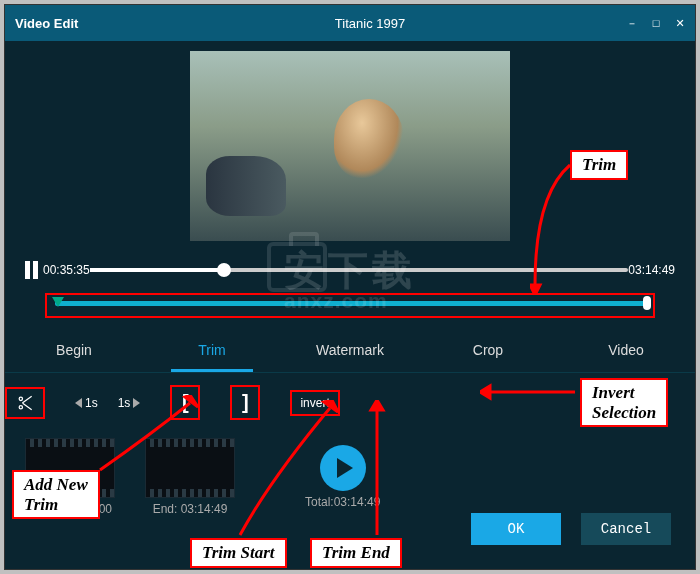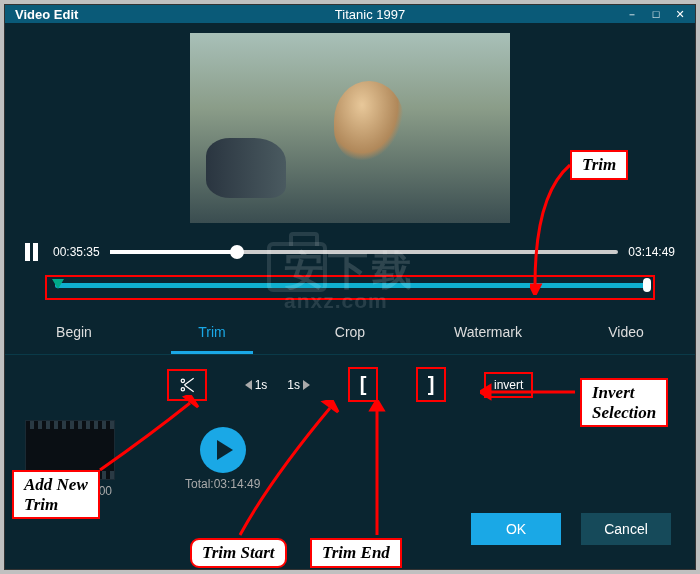--- a/index.html
+++ b/index.html
@@ -11,21 +11,21 @@
     position: relative;
     overflow: hidden;
   }
   .window {
     position: absolute;
     top: 4px; left: 4px; right: 4px; bottom: 4px;
     background: #0a2530;
     border: 1px solid #333;
   }
   .titlebar {
-    height: 18px;
+    height: 36px;
     background: #0a5a78;
     display: flex;
     align-items: center;
     color: #fff;
     font-size: 13px;
     padding: 0 10px;
     position: relative;
   }
   .titlebar .app-name { font-weight: bold; }
   .titlebar .file-title {
@@ -75,21 +75,20 @@
     left:5%; top:55%;
     width:80px; height:60px;
     background: linear-gradient(90deg, #2a3540, #4a5a60);
     border-radius: 30% 40% 20% 30%;
   }
   .playback-row {
     margin-top: 20px;
     padding: 0 20px;
     display: flex;
     align-items: center;
-    gap: 10px;
     color: #fff;
     font-size: 12px;
   }
   .play-pause {
     width: 18px; height: 18px;
     display: flex; gap: 3px;
   }
   .play-pause span {
     width: 5px; height: 18px; background: #fff;
   }
@@ -159,22 +158,21 @@
     content:"";
     position:absolute;
     bottom:0; left: 20%; right:20%;
     height: 3px;
     background: #1aa8e6;
   }
   .tools-row {
     padding: 12px 0;
     display: flex;
     align-items: center;
-    justify-content: center;
-    gap: 38px;
+    gap: 30px;
     color: #fff;
     font-size: 12px;
   }
   .tool-box {
     border: 2px solid #f00;
     padding: 4px 8px;
     display: flex;
     align-items: center;
     justify-content: center;
     min-width: 30px;
@@ -225,20 +223,21 @@
     border-bottom:10px solid transparent;
     border-left:16px solid #0a2530;
     margin-left: 4px;
   }
   .buttons-row {
     position: absolute;
     right: 24px;
     bottom: 24px;
     display: flex;
     gap: 20px;
+    font-family: Liberation Mono, monospace;
   }
   .btn {
     width: 90px;
     padding: 8px 0;
     text-align: center;
     color: #fff;
     font-size: 14px;
     cursor: pointer;
   }
   .btn-ok { background: #1aa8e6; }
@@ -332,22 +331,22 @@
   <div class="trim-bar-wrap">
     <div class="trim-bar">
       <div class="trim-handle-l"></div>
       <div class="trim-handle-r"></div>
     </div>
   </div>
 
   <div class="tabs-row">
     <div class="tab">Begin</div>
     <div class="tab active">Trim</div>
+    <div class="tab">Watermark</div>
     <div class="tab">Crop</div>
-    <div class="tab">Watermark</div>
     <div class="tab">Video</div>
   </div>
 
   <div class="tools-row">
     <div class="tool-box scissors">
       <svg viewBox="0 0 24 24">
           <path d="M7 5a2 2 0 1 1 0 4 2 2 0 0 1 0-4zm0 10a2 2 0 1 1 0 4 2 2 0 0 1 0-4zm1.8-3L20 4m-11.2 8L20 20" stroke="#fff" stroke-width="1.5" fill="none"></path>
         </svg>
     </div>
     <div class="step-group">
@@ -367,20 +366,24 @@
         <span class="bracket">]</span>
       </div>
     <div class="tool-box invert-box">invert</div>
   </div>
 
   <div class="thumbs-row">
     <div class="thumb-col">
       <div class="filmstrip"></div>
       <div><span>Begin:</span> <span>00:00:00</span></div>
     </div>
+    <div class="thumb-col">
+      <div class="filmstrip"></div>
+      <div><span>End:</span> <span>03:14:49</span></div>
+    </div>
     <div class="thumb-col" style="margin-left:40px">
       <div class="play-big">
           <div class="tri"></div>
         </div>
       <div><span>Total:</span><span>03:14:49</span></div>
     </div>
   </div>
 
   <div class="buttons-row">
     <div class="btn btn-ok">OK</div>
@@ -393,21 +396,21 @@
     <span class="small">anxz.com</span>
   </div>
 
 </div>
 
 <div class="callout" style="left:570px; top:150px;">Trim</div>
 <div class="callout" style="left:580px; top:378px;">Invert
 Selection</div>
 <div class="callout" style="left:12px; top:470px;">Add New
 Trim</div>
-<div class="callout" style="left:190px; top:538px;border-radius:9px;">Trim Start</div>
+<div class="callout" style="left:190px; top:538px;">Trim Start</div>
 <div class="callout" style="left:310px; top:538px;">Trim End</div>
 
 <svg class="arrow" style="left:530px; top:155px; width:50px; height:140px;">
   <path d="M40 10 Q 5 40 5 130"></path>
     <polygon class="arrow-head" points="0,130 10,130 5,140"></polygon>
 </svg>
 <svg class="arrow" style="left:480px; top:382px; width:100px; height:20px;">
   <path d="M95 10 L 10 10"></path>
     <polygon class="arrow-head" points="10,4 10,16 0,10"></polygon>
 </svg>

